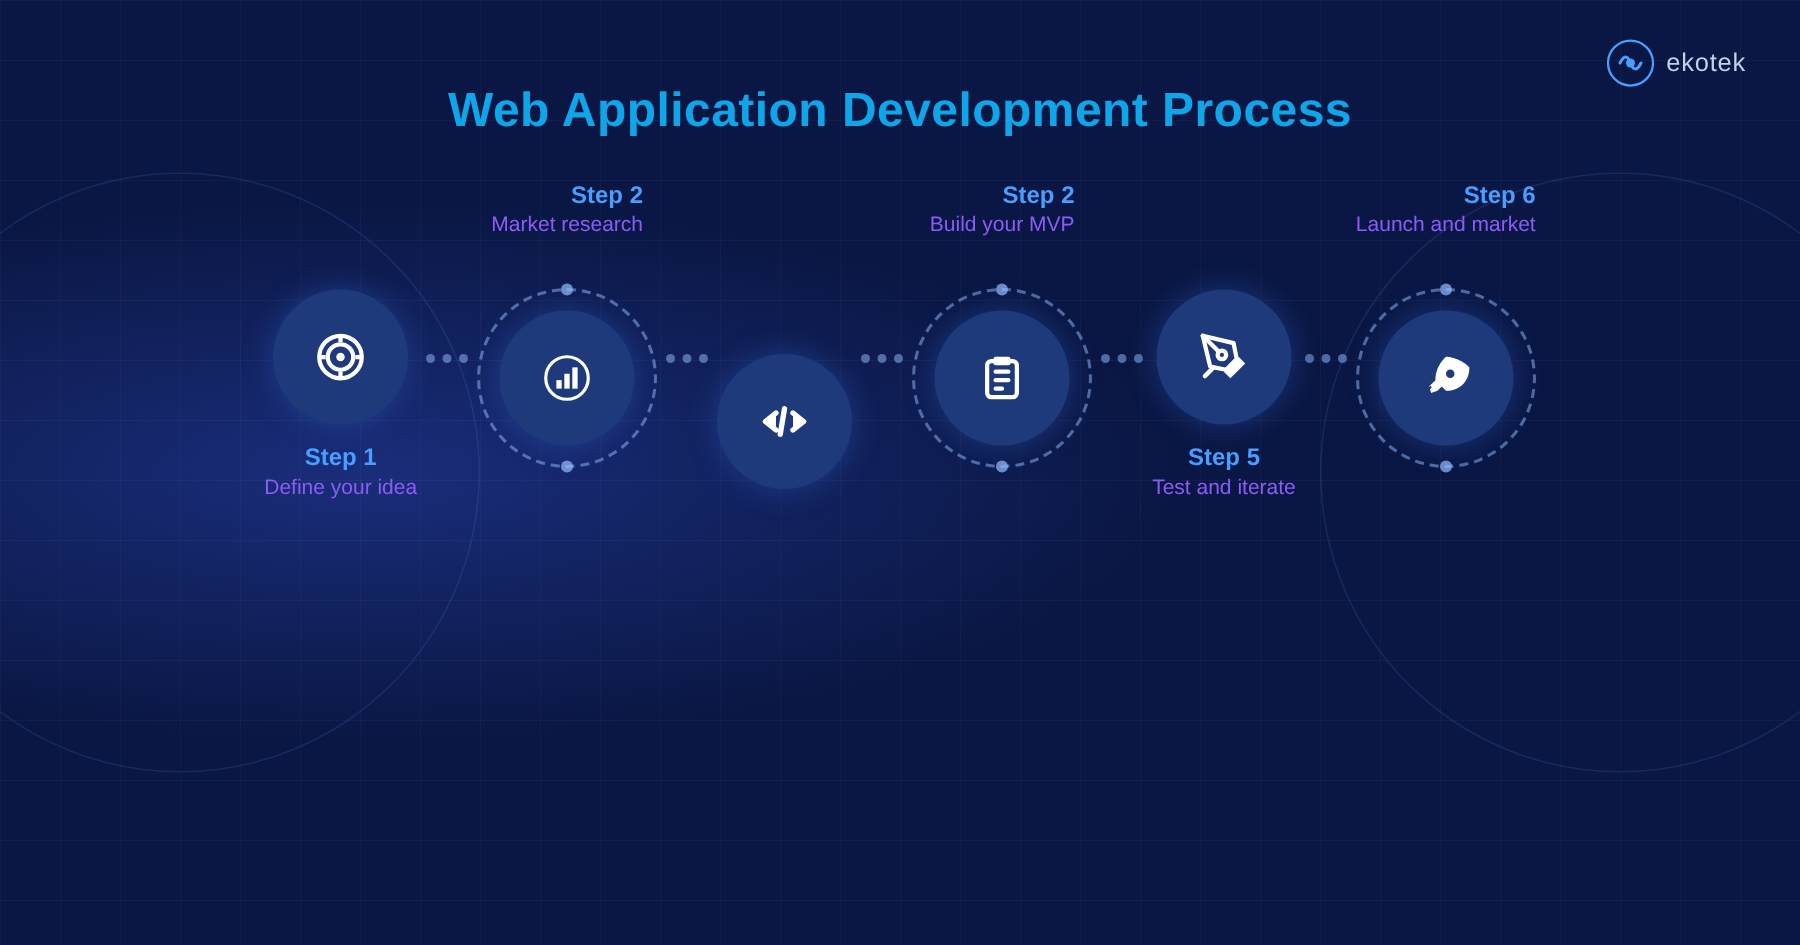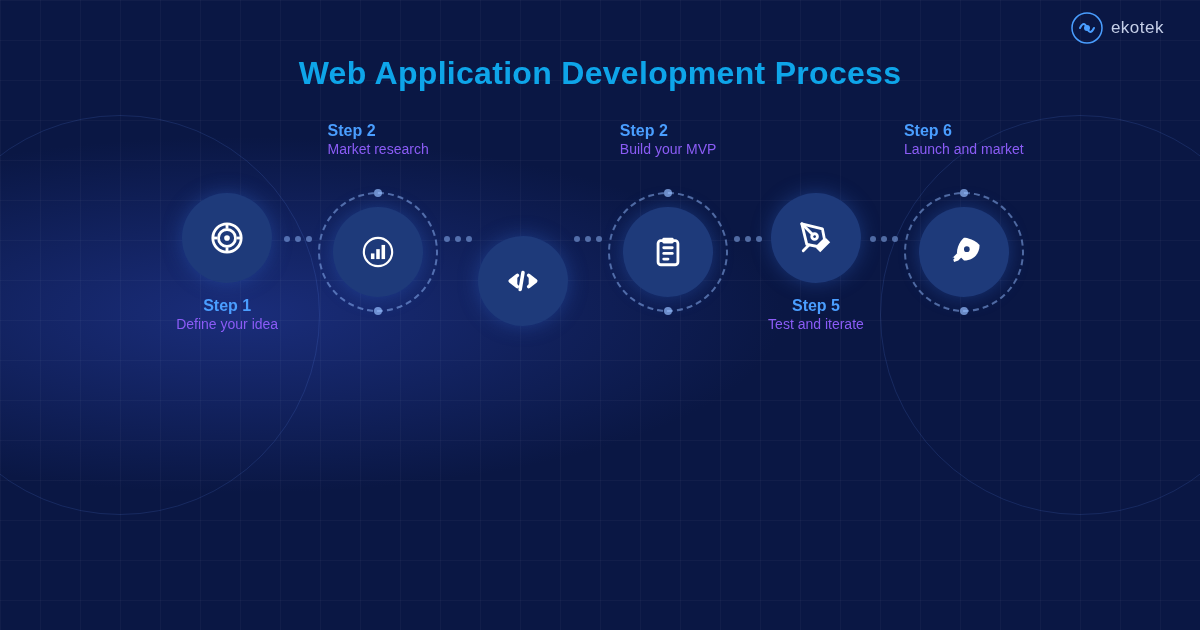--- a/index.html
+++ b/index.html
@@ -59,21 +59,21 @@
       position: relative;
       z-index: 10;
       display: flex;
       flex-direction: column;
       align-items: center;
       height: 100%;
     }
 
     .logo {
       position: absolute;
-      top: 12px;
+      top: 26px;
       right: 36px;
       display: flex;
       align-items: center;
       gap: 8px;
       color: #c5cfe8;
       font-size: 17px;
       font-weight: 500;
       letter-spacing: 0.5px;
     }
 
@@ -104,21 +104,21 @@
       display: flex;
       flex-direction: column;
       align-items: center;
       position: relative;
     }
 
     
     .step-label-top {
       display: flex;
       flex-direction: column;
-      align-items: flex-start;
+      align-items: flex-end;
       margin-bottom: 14px;
       min-height: 56px;
     }
 
     
     .step-label-bottom {
       display: flex;
       flex-direction: column;
       align-items: center;
       margin-top: 14px;

